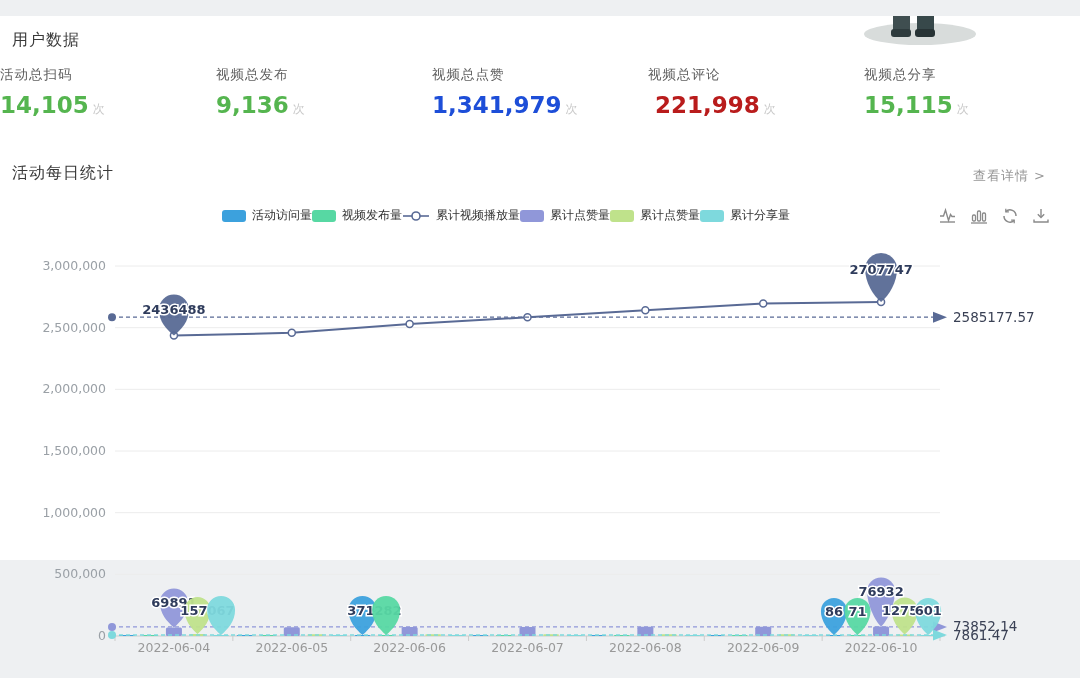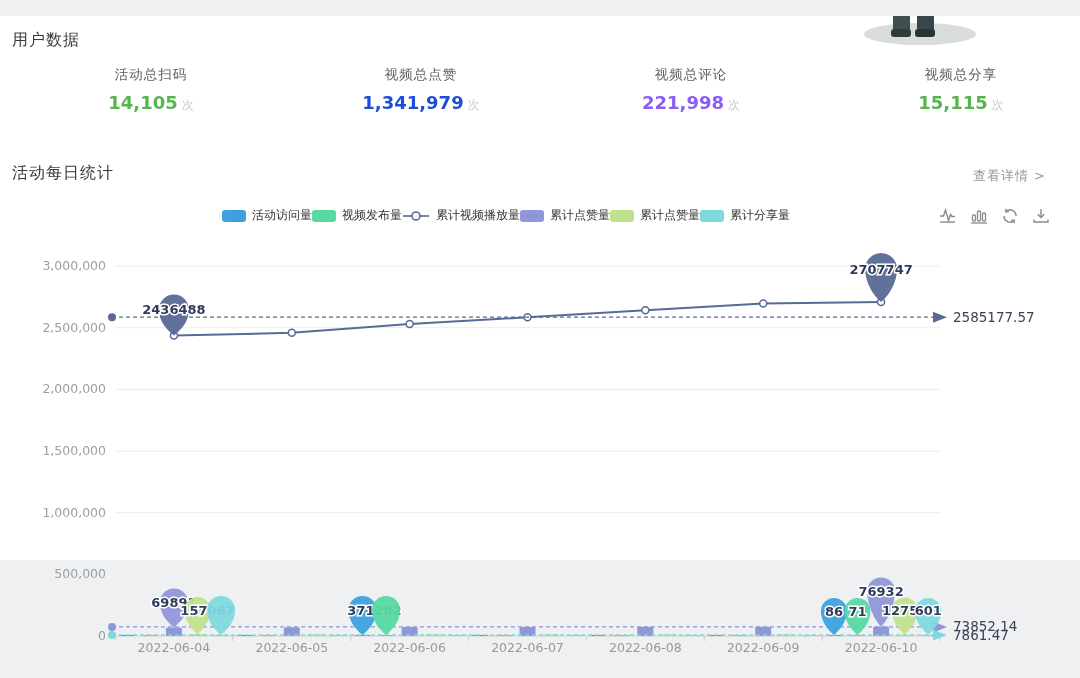--- a/index.html
+++ b/index.html
@@ -4,23 +4,23 @@
 <style>
   html,body{margin:0;padding:0;}
   body{font-family:"DejaVu Sans","Liberation Sans",sans-serif;background:#e9ebed;}
   .page{position:relative;width:1080px;height:678px;background:#eef0f2;overflow:hidden;}
   .card{position:absolute;left:0;width:1080px;background:#ffffff;}
   .card-top{top:16px;height:150px;}
   .card-chart{top:149px;height:411px;}
   .section-title{position:absolute;left:12px;top:14px;font-size:16px;color:#3a3a3a;letter-spacing:1px;}
   
   .stats-row{position:absolute;left:0;top:50px;width:1080px;display:flex;}
-  .stat{flex:1;text-align:center;padding-left:32px;}
+  .stat{flex:1;text-align:left;}
   .stat-label{font-size:13.5px;color:#5f5f5f;margin-bottom:8px;letter-spacing:1px;}
-  .stat-num{font-size:18px;font-weight:bold;}
+  .stat-num{font-size:23px;font-weight:bold;}
   .stat-unit{font-size:12px;color:#c9c9c9;margin-left:4px;}
   
   .person{position:absolute;left:855px;top:0;width:130px;height:30px;overflow:hidden;}
   
   .details-link{position:absolute;right:34px;top:18px;font-size:13px;color:#979797;cursor:pointer;letter-spacing:1px;margin-left:8px;}
   .legend{position:absolute;left:222px;top:58px;display:flex;align-items:center;}
   .lg-item{display:flex;align-items:center;gap:6px;cursor:pointer;}
   .lg-swatch{display:inline-block;width:24px;height:12px;border-radius:3px;}
   .lg-label{font-size:12px;color:#333;}
   .toolbox{position:absolute;right:30px;top:58px;display:flex;align-items:center;gap:13px;}
@@ -42,26 +42,30 @@
         <rect x="36" y="13" width="20" height="8" rx="3" fill="#2e3b3d"></rect>
         <rect x="60" y="13" width="20" height="8" rx="3" fill="#273335"></rect>
       </svg>
     </div>
     <div class="stats-row" id="stats-row">
         <div class="stat">
           <div class="stat-label">活动总扫码</div>
           <div><span class="stat-num" style="color: rgb(85, 181, 79);">14,105</span><span class="stat-unit">次</span></div>
         </div>
         <div class="stat">
+          <div class="stat-label">视频总发布</div>
+          <div><span class="stat-num" style="color: rgb(85, 181, 79);">9,136</span><span class="stat-unit">次</span></div>
+        </div>
+        <div class="stat">
           <div class="stat-label">视频总点赞</div>
           <div><span class="stat-num" style="color: #1d4ed8;">1,341,979</span><span class="stat-unit">次</span></div>
         </div>
         <div class="stat">
           <div class="stat-label">视频总评论</div>
-          <div><span class="stat-num" style="color: #8b5cf6;">221,998</span><span class="stat-unit">次</span></div>
+          <div><span class="stat-num" style="color: #b91c1c; margin-left: 7px;">221,998</span><span class="stat-unit">次</span></div>
         </div>
         <div class="stat">
           <div class="stat-label">视频总分享</div>
           <div><span class="stat-num" style="color: rgb(85, 181, 79);">15,115</span><span class="stat-unit">次</span></div>
         </div>
       </div>
   </section>
 
   <section class="card card-chart">
     <h2 class="section-title" style="margin:0;font-weight:normal;">活动每日统计</h2>

